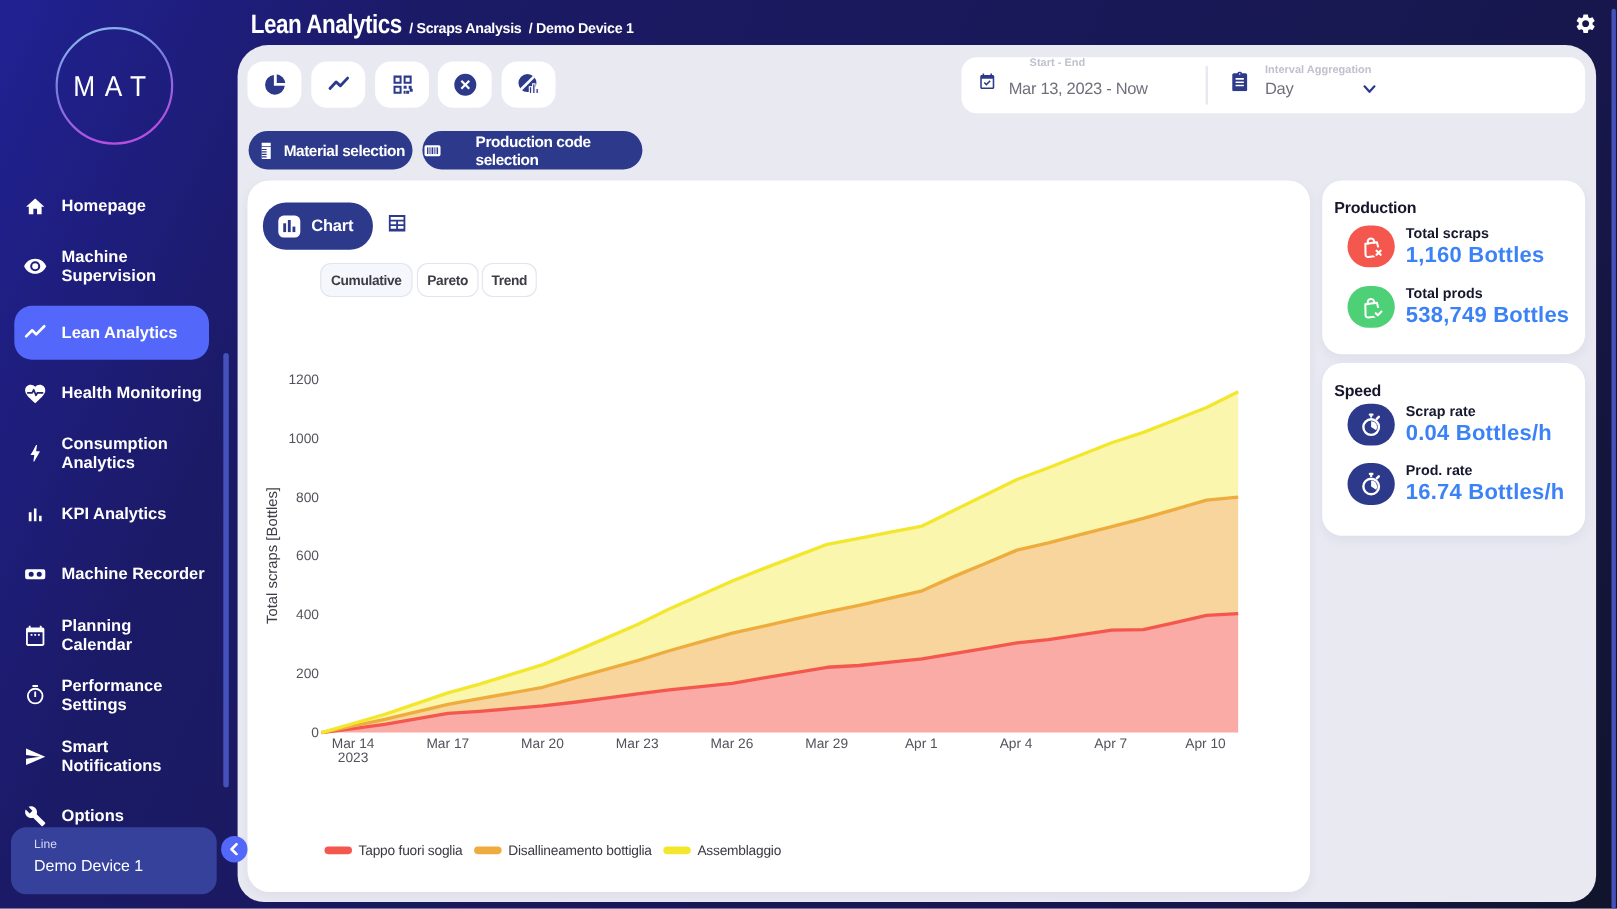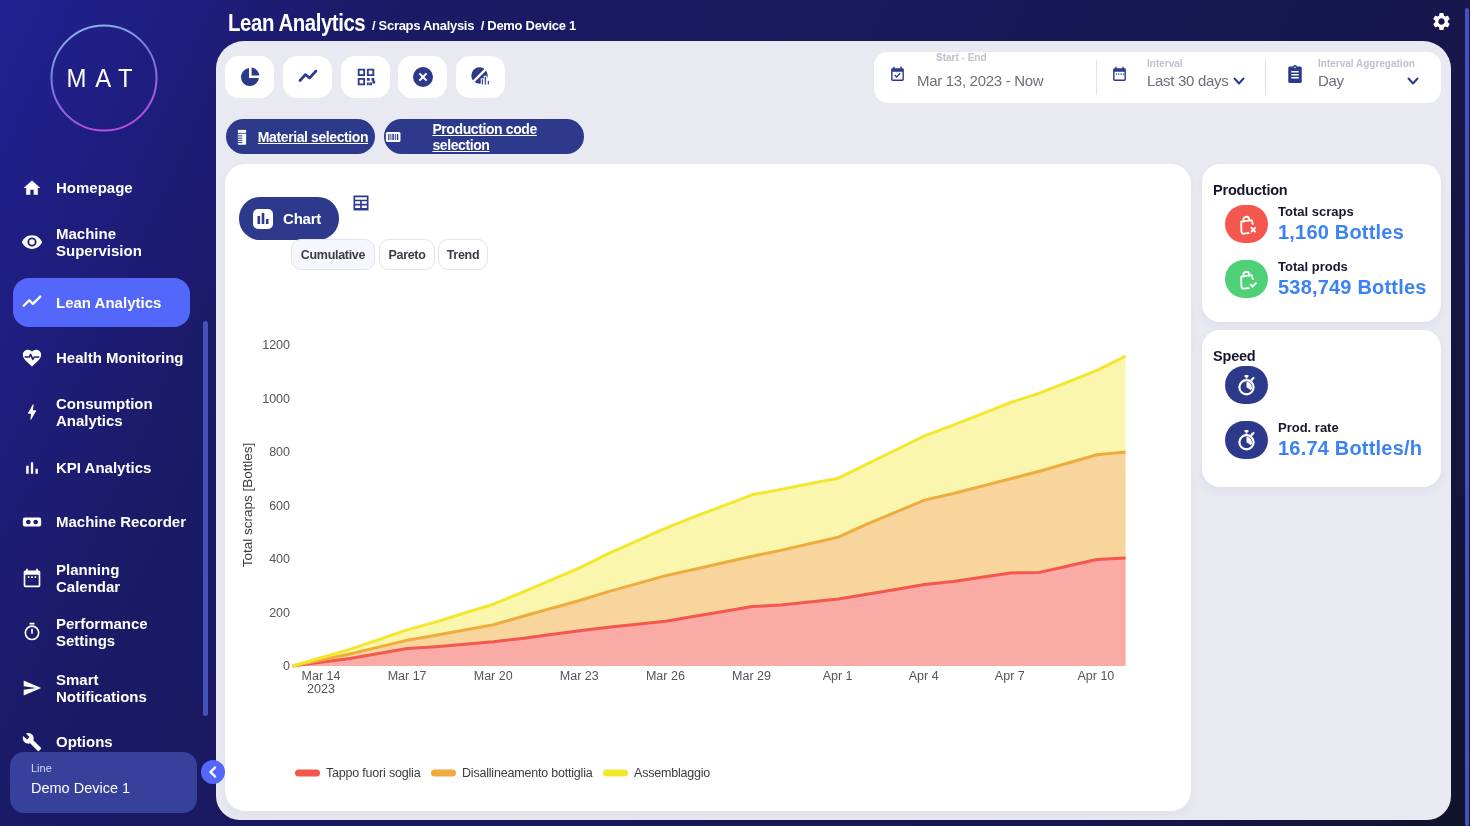--- a/index.html
+++ b/index.html
@@ -34,42 +34,42 @@
 
 #content { position:absolute; left:216px; top:41px; width:1235px; height:779px;
   background:#e9e9f2; border-radius:28px 28px 24px 24px; }
 
 
 .icobtn { position:absolute; top:15px; width:49px; height:42px; background:#fff; border-radius:14px;
   display:flex; align-items:center; justify-content:center; }
 #scrapsbtn { position:absolute; left:295px; top:15px; width:158px; height:43px; background:#2d3a8c;
   border-radius:22px; display:flex; align-items:center; justify-content:center; gap:8px; color:#fff; font-weight:700; font-size:14.5px; letter-spacing:-0.4px;}
 .selbtn { position:absolute; top:78px; height:35px; background:#2d3a8c; border-radius:17.5px;
-  display:flex; align-items:center; justify-content:center; gap:7px; color:#fff; font-weight:700; font-size:14px; letter-spacing:-0.4px;text-decoration:underline;}
+  display:flex; align-items:center; justify-content:center; gap:7px; color:#fff; font-weight:700; font-size:14px; letter-spacing:-0.4px;}
 
 
 #datecard { position:absolute; left:658px; top:11px; width:567px; height:51px; background:#fff; border-radius:14px;
   display:flex; }
 .dsec { position:relative; height:100%; }
 .dsec .lbl { position:absolute; font-size:10px; color:#c0c0cf; font-weight:600;}
 .dsec .val { position:absolute; font-size:15px; color:#6f6f7a; letter-spacing:-0.3px; }
 .dsep { width:1px; height:35px; margin-top:8px; background:#e3e3ee; }
 
 
 #chartcard { position:absolute; left:9px; top:123px; width:966px; height:647px; background:#fff; border-radius:20px; box-shadow:0 4px 10px rgba(40,40,100,0.05); }
 .rcard { position:absolute; left:986px; width:239px; background:#fff; border-radius:18px; box-shadow:0 4px 10px rgba(40,40,100,0.05); }
 .rcard h3 { font-size:14.5px; font-weight:700; color:#16162c; margin:18px 0 0 11px; letter-spacing:-0.2px;}
 .statrow { position:absolute; left:23px; display:flex; align-items:center; gap:10px; }
 .statrow .cir { width:43px; height:38px; border-radius:19px; display:flex; align-items:center; justify-content:center; }
 .statrow .t1 { font-size:13px; font-weight:700; color:#16162c; }
 .statrow .t2 { font-size:20px; font-weight:700; color:#3b82f6; margin-top:2px; letter-spacing:0.2px;text-align:center;}
 
 
 #chartbtn { position:absolute; left:14px; top:20px; height:43px; padding:0 18px 0 12px; background:#2d3a8c; border-radius:21px;
-  display:flex; align-items:center; gap:8px; color:#fff; font-weight:700; font-size:15px; letter-spacing:-0.2px;margin-top:13px;}
+  display:flex; align-items:center; gap:8px; color:#fff; font-weight:700; font-size:15px; letter-spacing:-0.2px;}
 #tableico { position:absolute; left:126px; top:29px; }
 .tab { position:absolute; top:75px; height:31px; border:1px solid #e2e4f0; border-radius:10px;
   display:flex; align-items:center; justify-content:center; font-size:12.5px; font-weight:700; color:#3c3c46; background:#fff; letter-spacing:-0.3px;}
 </style>
 </head>
 <body>
 
 <div id="logo">
     <svg width="108" height="108" viewBox="0 0 108 108">
 <defs>
@@ -225,30 +225,20 @@
     </div>
   <div id="datecard">
 <div class="dsec" style="width:222px;">
   <span style="position:absolute;left:15px;top:14px;"><svg width="17" height="17" viewBox="0 0 24 24" fill="#2d3a8c">
             <path d="M19 3h-1V1h-2v2H8V1H6v2H5c-1.1 0-2 .9-2 2v14c0 1.1.9 2 2 2h14c1.1 0 2-.9 2-2V5c0-1.1-.9-2-2-2zm0 16H5V8h14v11zm-8.2-2.2l-3.3-3.3 1.4-1.4 1.9 1.9 4.3-4.3 1.4 1.4-5.7 5.7z"></path>
           </svg></span>
   <span class="lbl" style="left:43px;top:0;margin-left:19px;">Start - End</span>
   <span class="val" style="left:43px;top:20px;">Mar 13, 2023 - Now</span>
 </div>
       <div class="dsep"></div>
-<div class="dsec" style="width:168px;">
-  <span style="position:absolute;left:14px;top:14px;"><svg width="17" height="17" viewBox="0 0 24 24" fill="#2d3a8c">
-            <path d="M19 3h-1V1h-2v2H8V1H6v2H5c-1.1 0-2 .9-2 2v14c0 1.1.9 2 2 2h14c1.1 0 2-.9 2-2V5c0-1.1-.9-2-2-2zm0 16H5V8h14v11zM7 10.5h1.8v1.8H7zM10.2 10.5H12v1.8h-1.8zM13.4 10.5h1.8v1.8h-1.8zM16.6 10.5h1.8v1.8h-1.8z"></path>
-          </svg></span>
-  <span class="lbl" style="left:50px;top:6px;">Interval</span>
-  <span class="val" style="left:50px;top:20px;">Last 30 days</span>
-  <span style="position:absolute;left:135px;top:22px;"><svg width="14" height="14" viewBox="0 0 14 14">
-            <path d="M2.5 4.5l4.5 5 4.5-5" fill="none" stroke="#2d3a8c" stroke-width="2" stroke-linecap="round" stroke-linejoin="round"></path>
-          </svg></span>
-</div>
       <div class="dsep"></div>
 <div class="dsec" style="width:174px;">
   <span style="position:absolute;left:20px;top:13px;"><svg width="18" height="18" viewBox="0 0 24 24" fill="#2d3a8c">
             <path d="M19 2h-4.18C14.4.84 13.3 0 12 0S9.6.84 9.18 2H5c-1.1 0-2 .9-2 2v18c0 1.1.9 2 2 2h14c1.1 0 2-.9 2-2V4c0-1.1-.9-2-2-2zm-7 0c.55 0 1 .45 1 1s-.45 1-1 1-1-.45-1-1 .45-1 1-1zm5 16H7v-2h10v2zm0-4H7v-2h10v2zm0-4H7V8h10v2z"></path>
           </svg></span>
   <span class="lbl" style="left:52px;top:6px;">Interval Aggregation</span>
   <span class="val" style="left:52px;top:20px;">Day</span>
   <span style="position:absolute;left:140px;top:22px;"><svg width="14" height="14" viewBox="0 0 14 14">
             <path d="M2.5 4.5l4.5 5 4.5-5" fill="none" stroke="#2d3a8c" stroke-width="2" stroke-linecap="round" stroke-linejoin="round"></path>
           </svg></span>
@@ -374,20 +364,24 @@
     <div class="statrow" style="top:36px;">
         <div class="cir" style="background:#2d3a8c;">
           <svg width="25" height="25" viewBox="0 0 24 24">
             <rect x="9.9" y="1.8" width="4.2" height="2.1" rx="1" fill="#fff"></rect>
             <rect x="11.1" y="3.4" width="1.8" height="2" fill="#fff"></rect>
             <path d="M16.9 6.6l1.8-1.8" stroke="#fff" stroke-width="2.1" stroke-linecap="round"></path>
             <circle cx="12" cy="13.7" r="6.8" fill="none" stroke="#fff" stroke-width="2.1"></circle>
             <path d="M12 13.7V8.5a5.2 5.2 0 0 1 4.4 8z" fill="#fff"></path>
           </svg>
         </div>
+      <div>
+          <div class="t1">Scrap rate</div>
+          <div class="t2">0.04 Bottles/h</div>
+        </div>
       </div>
     <div class="statrow" style="top:90px;">
         <div class="cir" style="background:#2d3a8c;">
           <svg width="25" height="25" viewBox="0 0 24 24">
             <rect x="9.9" y="1.8" width="4.2" height="2.1" rx="1" fill="#fff"></rect>
             <rect x="11.1" y="3.4" width="1.8" height="2" fill="#fff"></rect>
             <path d="M16.9 6.6l1.8-1.8" stroke="#fff" stroke-width="2.1" stroke-linecap="round"></path>
             <circle cx="12" cy="13.7" r="6.8" fill="none" stroke="#fff" stroke-width="2.1"></circle>
             <path d="M12 13.7V8.5a5.2 5.2 0 0 1 4.4 8z" fill="#fff"></path>
           </svg>

